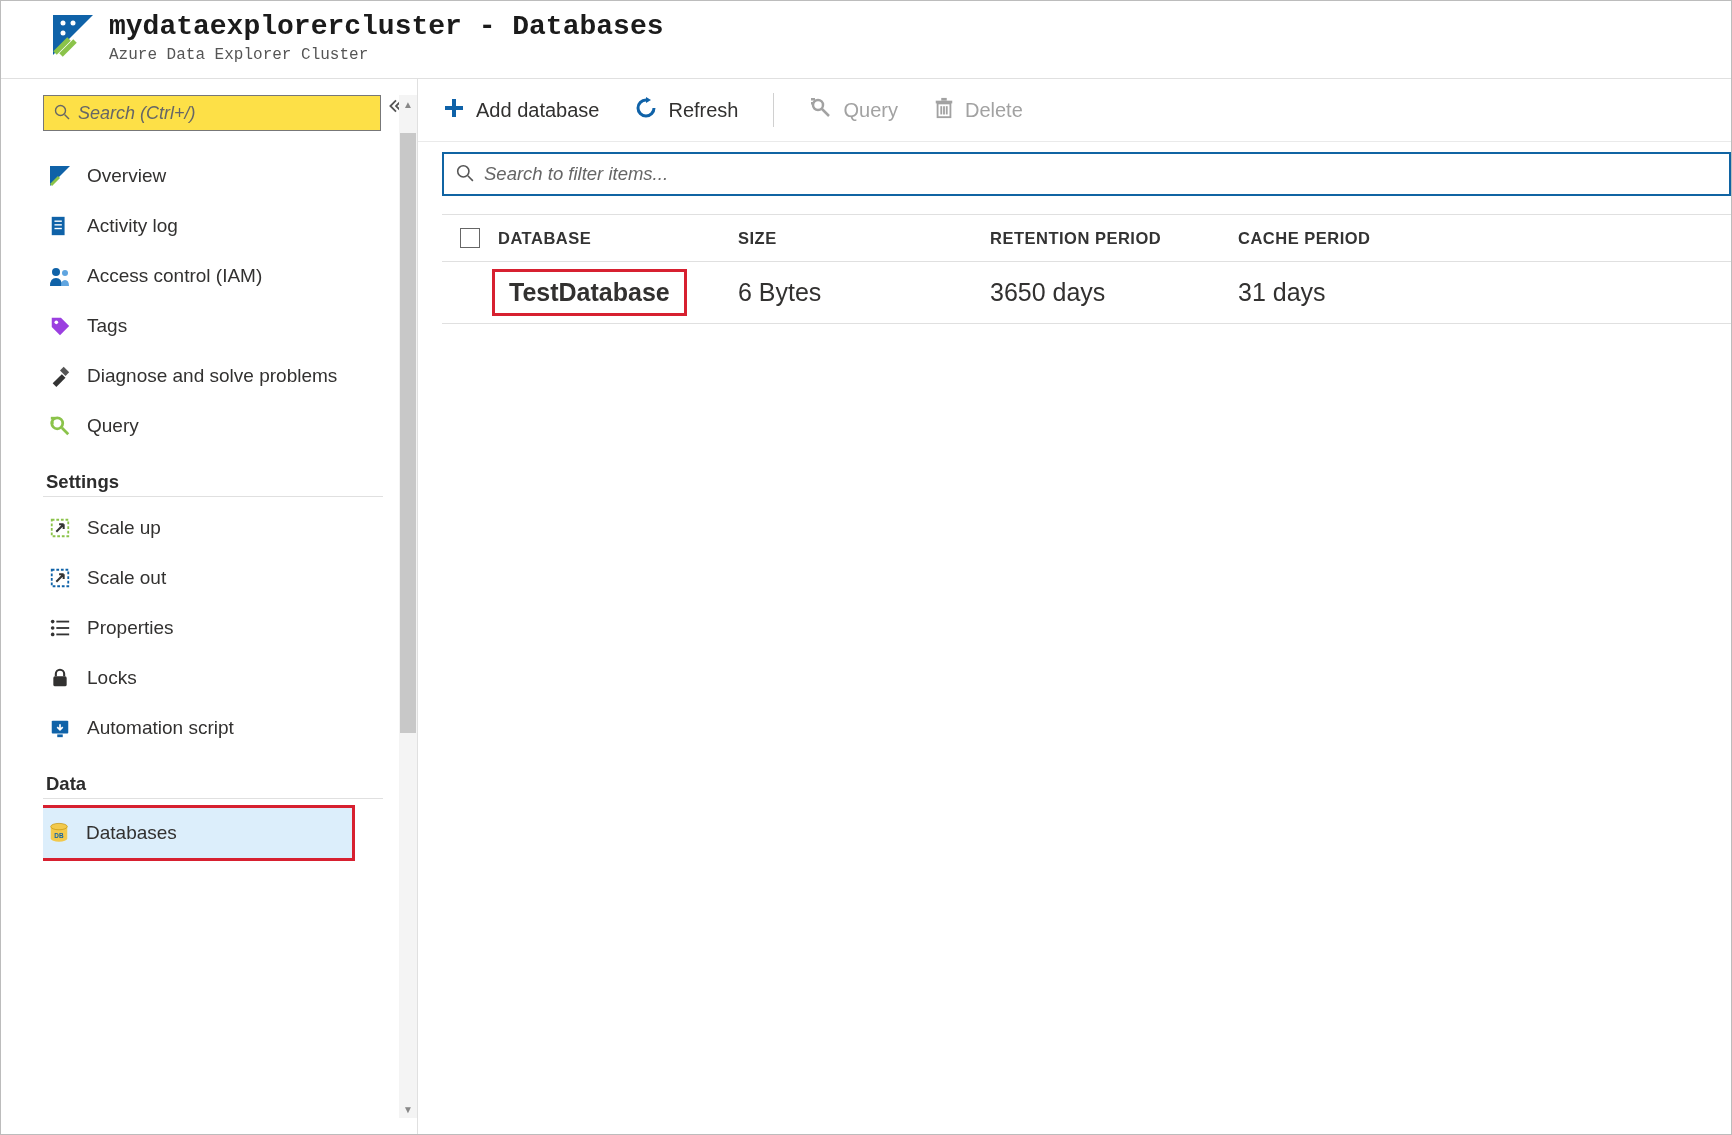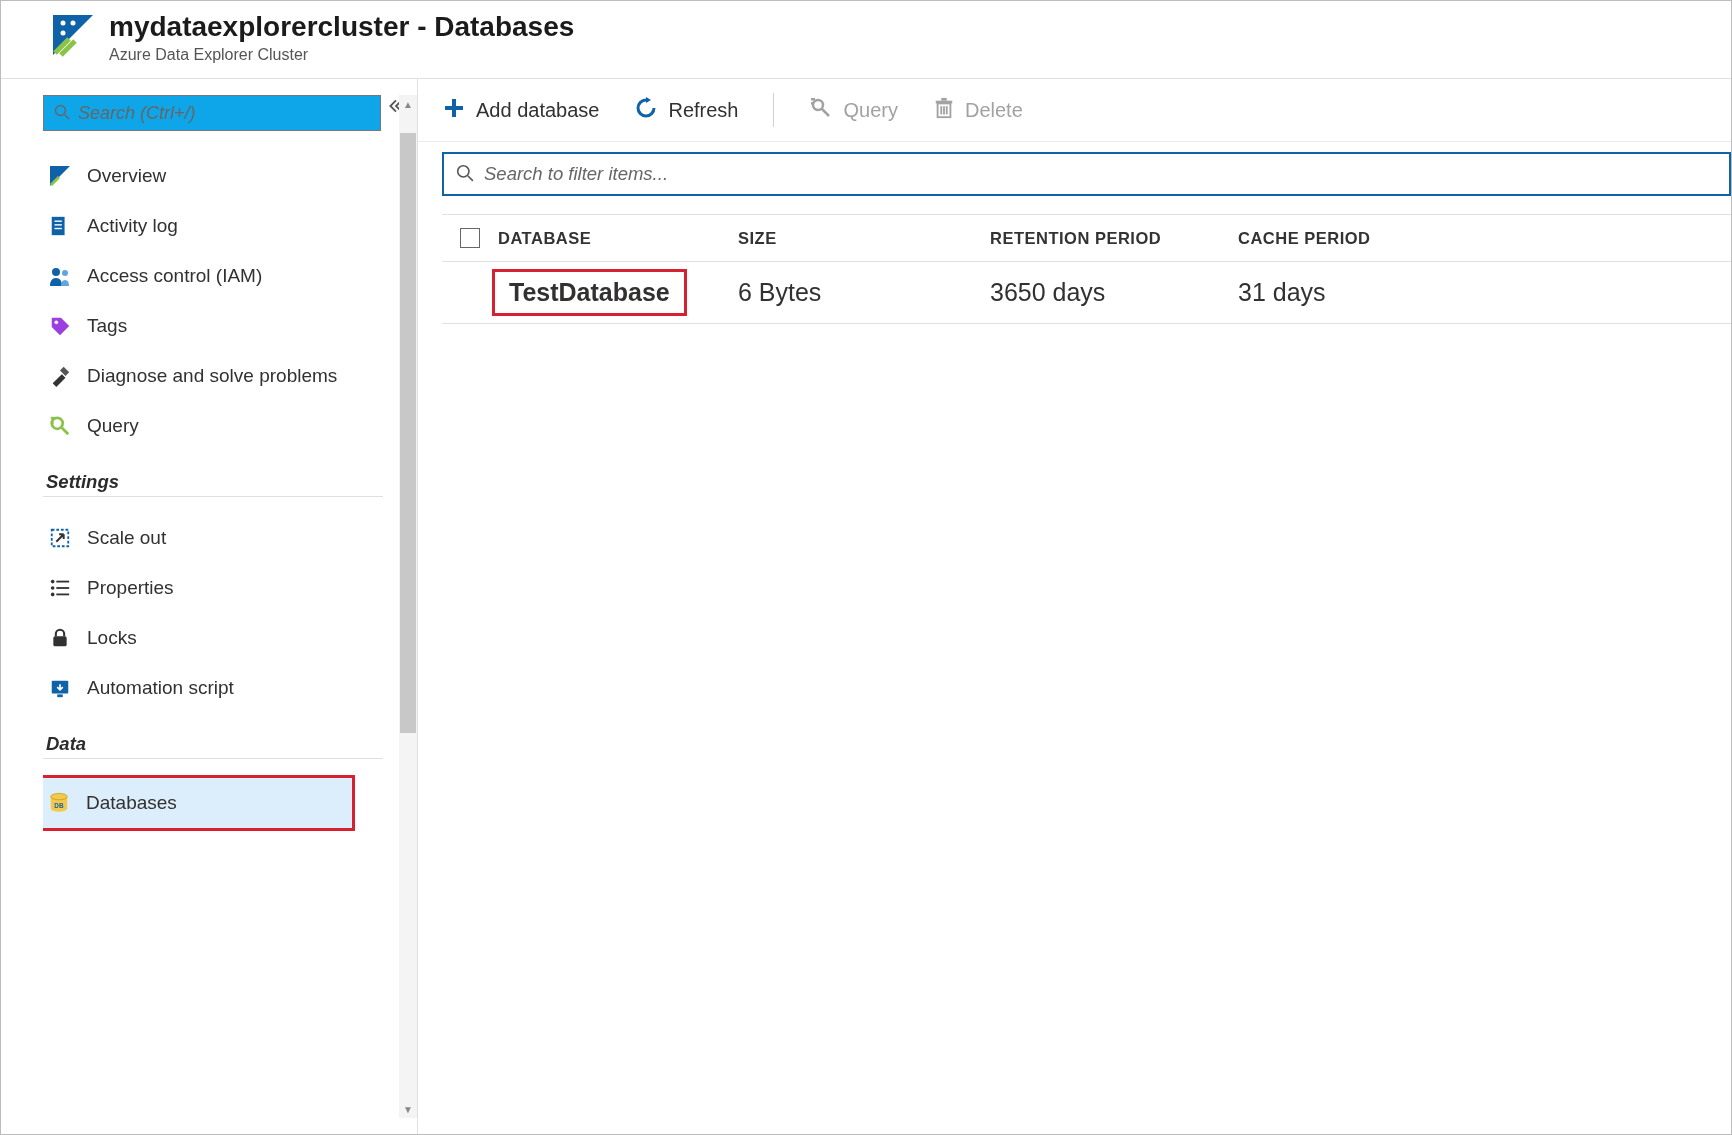--- a/index.html
+++ b/index.html
@@ -28,20 +28,21 @@
   }
   .header-icon {
     width: 48px;
     height: 48px;
     margin-right: 12px;
     flex-shrink: 0;
   }
   .header-text {
     display: flex;
     flex-direction: column;
+    font-family: Liberation Mono, monospace;
   }
   .header-title {
     font-size: 28px;
     font-weight: 600;
     color: #1b1b1b;
     line-height: 32px;
   }
   .header-subtitle {
     font-size: 16px;
     color: #555;
@@ -75,21 +76,21 @@
     cursor: pointer;
     color: #555;
   }
   .search-box {
     width: 338px;
     height: 36px;
     border: 1px solid #777;
     display: flex;
     align-items: center;
     padding: 0 10px;
-    background: #0ea5e9;
+    background: #fde047;
     margin-bottom: 20px;
   }
   .search-box input {
     border: none;
     outline: none;
     flex: 1;
     font-size: 18px;
     font-style: italic;
     color: #444;
     margin-left: 8px;
@@ -129,23 +130,22 @@
     padding-left: 36px;
     width: calc(100% - 26px);
     height: 56px;
   }
   .section-header {
     font-size: 18.5px;
     font-weight: 600;
     color: #2c2c2c;
     padding: 20px 0 3px 3px;
     border-bottom: 1px solid #e0e0e0;
-    margin-bottom: 16px;
+    margin-bottom: 6px;
     width: 340px;
-    font-style: italic;
   }
   
   .sidebar-scrollbar {
     position: absolute;
     right: 0;
     top: 16px;
     width: 18px;
     height: calc(100% - 32px);
     background: #f4f4f4;
   }
@@ -373,20 +373,29 @@
                 <line x1="14" y1="14" x2="21" y2="21" stroke="#8bc34a" stroke-width="3"></line>
                 <rect x="2" y="2" width="5" height="3" fill="#8bc34a"></rect>
                 <rect x="2" y="7" width="3" height="3" fill="#8bc34a"></rect>
               </svg>
           </span>
           <span>Query</span>
         </div>
 
         <div class="section-header">Settings</div>
 
+        <div class="nav-item">
+          <span class="icon-slot">
+            <svg viewBox="0 0 24 24" width="22" height="22">
+                <rect x="3" y="3" width="18" height="18" stroke="#8bc34a" stroke-width="2" stroke-dasharray="3 2" fill="none"></rect>
+                <path d="M8 16 L16 8 M16 8 L11 8 M16 8 L16 13" stroke="#333" stroke-width="2.2" fill="none"></path>
+              </svg>
+          </span>
+          <span>Scale up</span>
+        </div>
 
         <div class="nav-item">
           <span class="icon-slot">
             <svg viewBox="0 0 24 24" width="22" height="22">
                 <rect x="3" y="3" width="18" height="18" stroke="#0f62a8" stroke-width="2" stroke-dasharray="3 2" fill="none"></rect>
                 <path d="M8 16 L16 8 M16 8 L11 8 M16 8 L16 13" stroke="#333" stroke-width="2.2" fill="none"></path>
               </svg>
           </span>
           <span>Scale out</span>
         </div>

